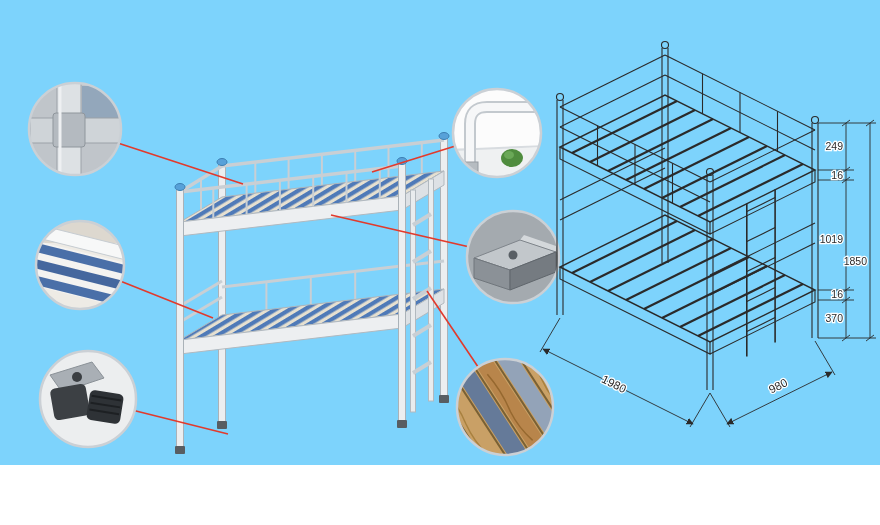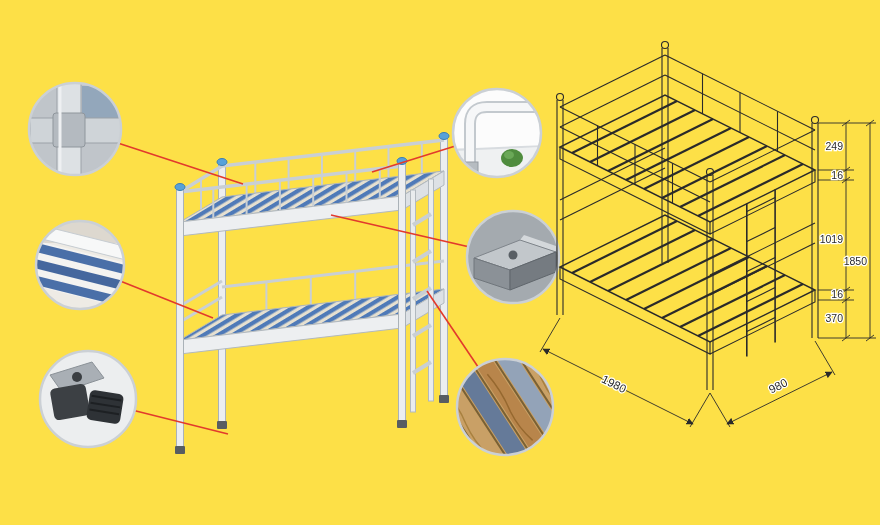--- a/index.html
+++ b/index.html
@@ -1,16 +1,16 @@
 <!DOCTYPE html>
 <html><head>
 <meta charset="utf-8">
 <style>
   html,body{margin:0;padding:0;background:#fff;}
-  .canvas{position:relative;width:880px;height:525px;background:#fde047;overflow:hidden;
+  .canvas{position:relative;width:880px;height:465px;background:#7dd3fc;overflow:hidden;
           font-family:"Liberation Sans", sans-serif;}
   svg{position:absolute;left:0;top:0;}
   text.dim{font-size:10.5px;fill:#2a2a2a;stroke:#ffffff;stroke-width:2.5px;paint-order:stroke;
            font-family:"Liberation Sans", sans-serif;}
   text.dim.big{font-size:11.5px;}
 </style>
 </head>
 <body>
 
 <div class="canvas">

